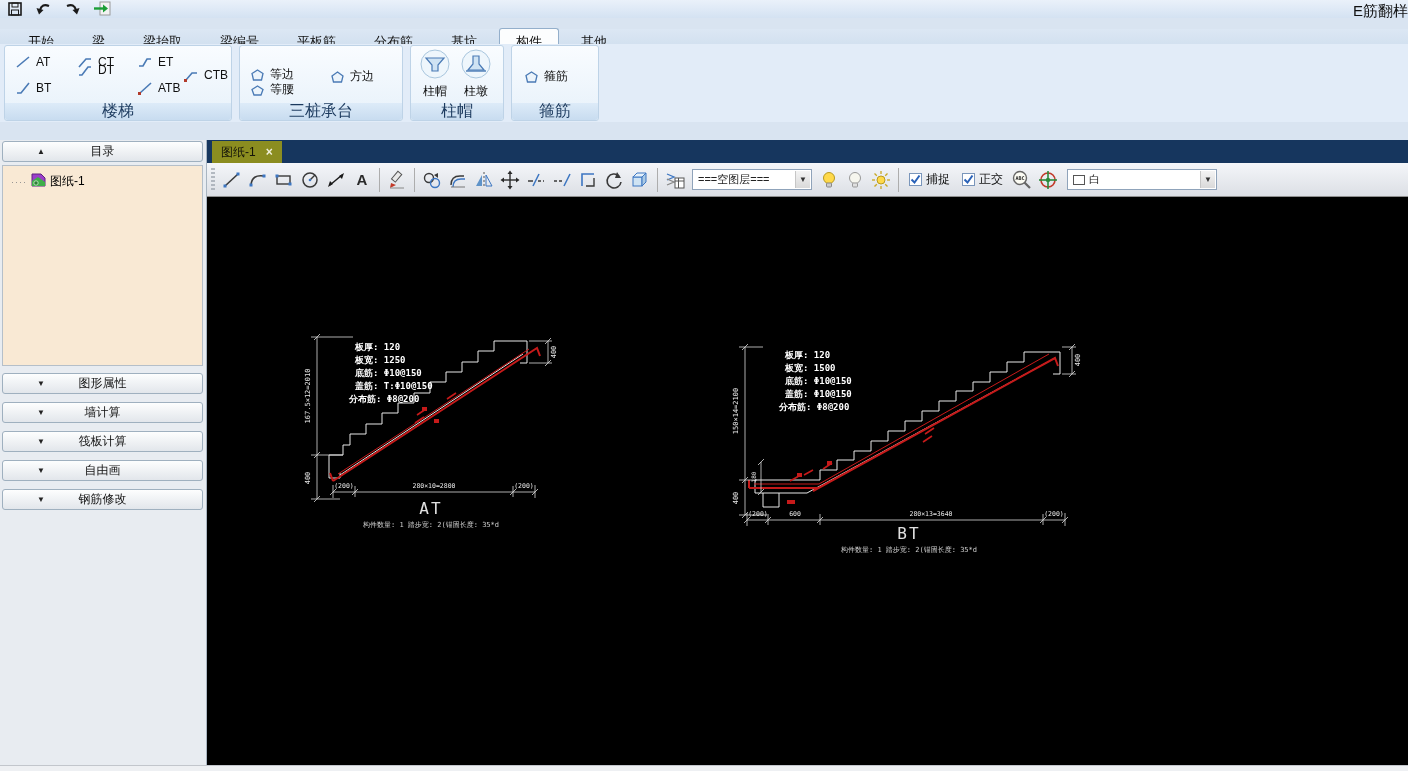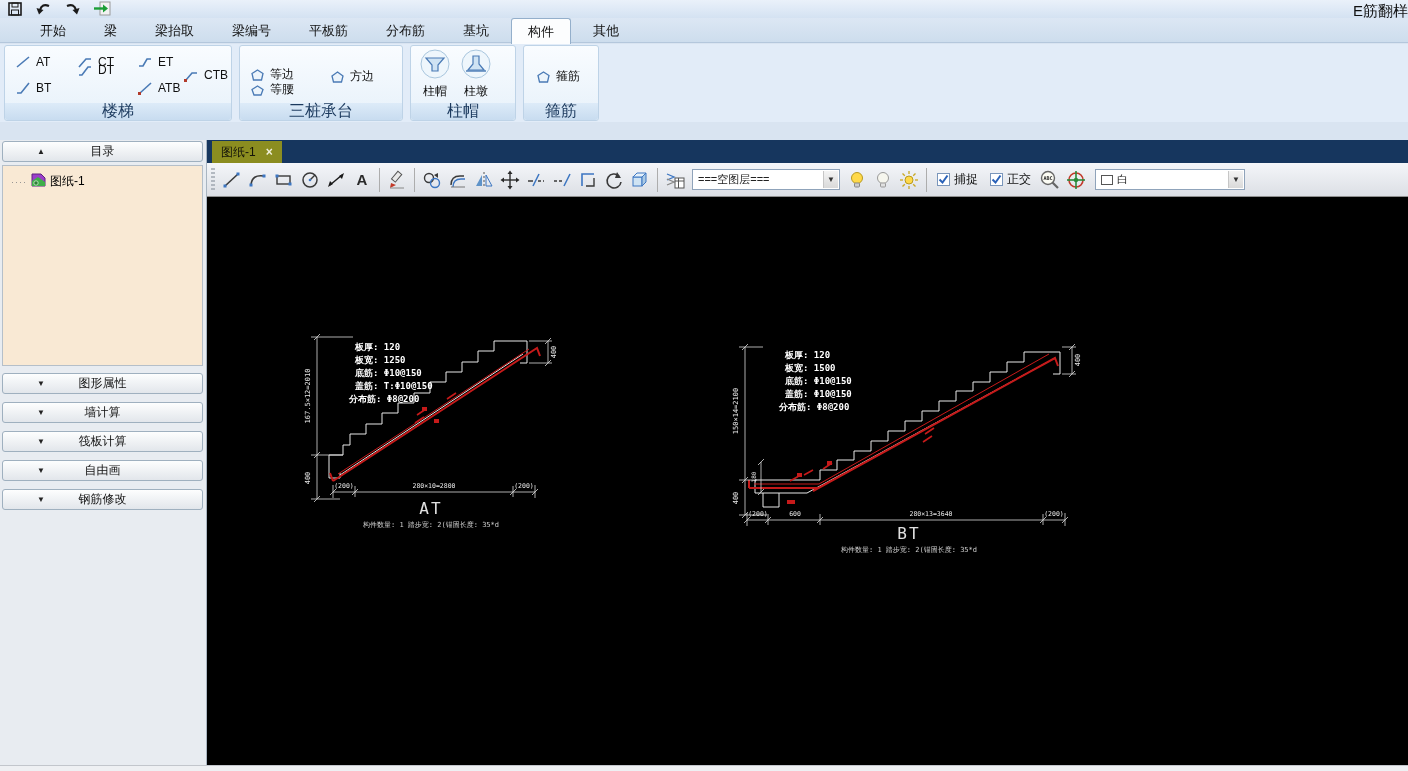--- a/index.html
+++ b/index.html
@@ -4,31 +4,31 @@
 <style>
 *{box-sizing:border-box;margin:0;padding:0}
 body{width:1408px;height:771px;overflow:hidden;font-family:"Liberation Sans","DejaVu Sans",sans-serif;background:#d9e4f1}
 #app{position:relative;width:1408px;height:771px}
 
 .titlebar{position:absolute;top:0;left:0;width:100%;height:18px;background:linear-gradient(#eaf1fa,#d4e2f2)}
 .qa{position:absolute;left:8px;top:1px;display:flex;gap:12px;align-items:center}
 .qa span{display:inline-flex}
 .title{position:absolute;left:0;width:100%;text-align:right;top:2px;font-size:15px;color:#101010}
 
-.tabrow{position:absolute;top:18px;left:0;width:100%;height:25px;background:linear-gradient(#dce7f4,#cddded);border-bottom:1px solid #b4c7dc;display:flex;align-items:flex-start;padding-left:24px}
+.tabrow{position:absolute;top:29px;left:0;width:100%;height:25px;background:linear-gradient(#dce7f4,#cddded);border-bottom:1px solid #b4c7dc;display:flex;align-items:center;padding-left:12px}
 .rtab{padding:4px 16px 3px;font-size:13px;color:#111;margin-right:6px;cursor:default}
 .rtab.active{background:#fcfdfe;border:1px solid #94afcb;border-bottom:1px solid #fcfdfe;border-radius:3px 3px 0 0}
 
 .ribbon{position:absolute;top:44px;left:0;width:100%;height:78px;background:#e2ecf8;display:flex;gap:7px;padding:1px 0 0 4px}
 .group{border:1px solid #bed3e7;border-radius:3px;background:linear-gradient(#f9fcff,#e7f1fa);display:flex;flex-direction:column;height:76px}
 .gbody{flex:1;position:relative}
 .glabel{height:17px;line-height:16px;text-align:center;font-size:16px;color:#1c3a5e;background:linear-gradient(#ddebf8,#c8dcf0);border-radius:0 0 3px 3px}
 .sbtn{position:absolute;display:flex;align-items:center;gap:5px;font-size:12px;color:#101010;cursor:default}
 .bigbtn{position:absolute;width:38px;display:flex;flex-direction:column;align-items:center;font-size:12px;color:#101010}
-.g-stairs{width:228px}.g-pile{width:164px}.g-cap{width:106px}.g-stirrup{width:76px}
+.g-stairs{width:228px}.g-pile{width:164px}.g-cap{width:94px}.g-stirrup{width:88px}
 
 .sidebar{position:absolute;top:140px;left:0;width:207px;height:625px;background:#e8ecf1;border-right:1px solid #a9b5c1}
 .shead{position:absolute;left:2px;width:201px;height:21px;border:1px solid #9fb0bf;border-radius:3px;background:linear-gradient(#fdfefe,#e2e6eb);font-size:12px;color:#111;display:flex;align-items:center;justify-content:center;cursor:default}
 .shead .tri{position:absolute;left:34px;font-size:8px;color:#222}
 .tree{position:absolute;top:25px;left:2px;width:201px;height:201px;background:#f9e9d4;border:1px solid #b5bfc9}
 .titem{display:flex;align-items:center;gap:3px;padding:6px 0 0 8px;font-size:12px;color:#000}
 .dots{color:#8a8a8a;font-size:9px;letter-spacing:1px}
 
 .docstrip{position:absolute;left:207px;top:140px;width:1201px;height:23px;background:#16365e}
 .doctab{position:absolute;left:5px;top:1px;height:22px;background:#8b8d20;display:flex;align-items:center;gap:10px;padding:0 9px;font-size:12px;color:#14140a;cursor:default}
@@ -365,21 +365,21 @@
     <div class="sep"></div>
     <div class="tico">
         <svg width="22" height="20">
           <path d="M3,4 L10,7 L3,10" fill="none" stroke="#3c76c2" stroke-width="1.3"></path>
           <path d="M3,9 L10,12 L3,15" fill="none" stroke="#888" stroke-width="1.3"></path>
           <rect x="11" y="8" width="9" height="10" fill="#fff" stroke="#555"></rect>
           <line x1="11" y1="11" x2="20" y2="11" stroke="#555"></line>
           <line x1="14.5" y1="8" x2="14.5" y2="18" stroke="#555"></line>
         </svg>
       </div>
-    <div class="ddown" style="width:148px;margin:0 4px">
+    <div class="ddown" style="width:120px;margin:0 4px">
       <span>===空图层===</span>
       <span class="arrow">▼</span>
     </div>
     <div class="tico">
         <svg width="16" height="20">
           <circle cx="8" cy="8" r="5.5" fill="#ffd94a" stroke="#b89a20"></circle>
           <rect x="5.5" y="13" width="5" height="4" rx="1" fill="#cccccc" stroke="#888"></rect>
         </svg>
       </div>
     <div class="tico">

